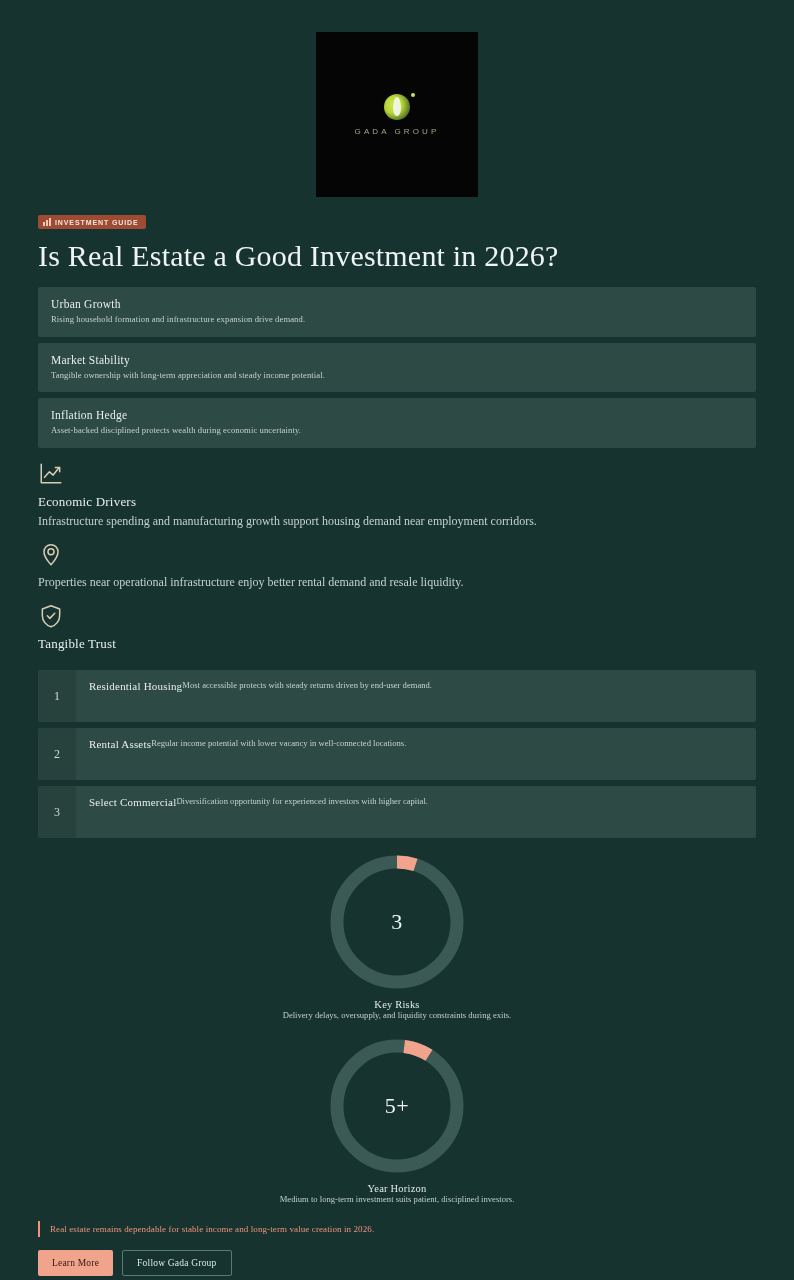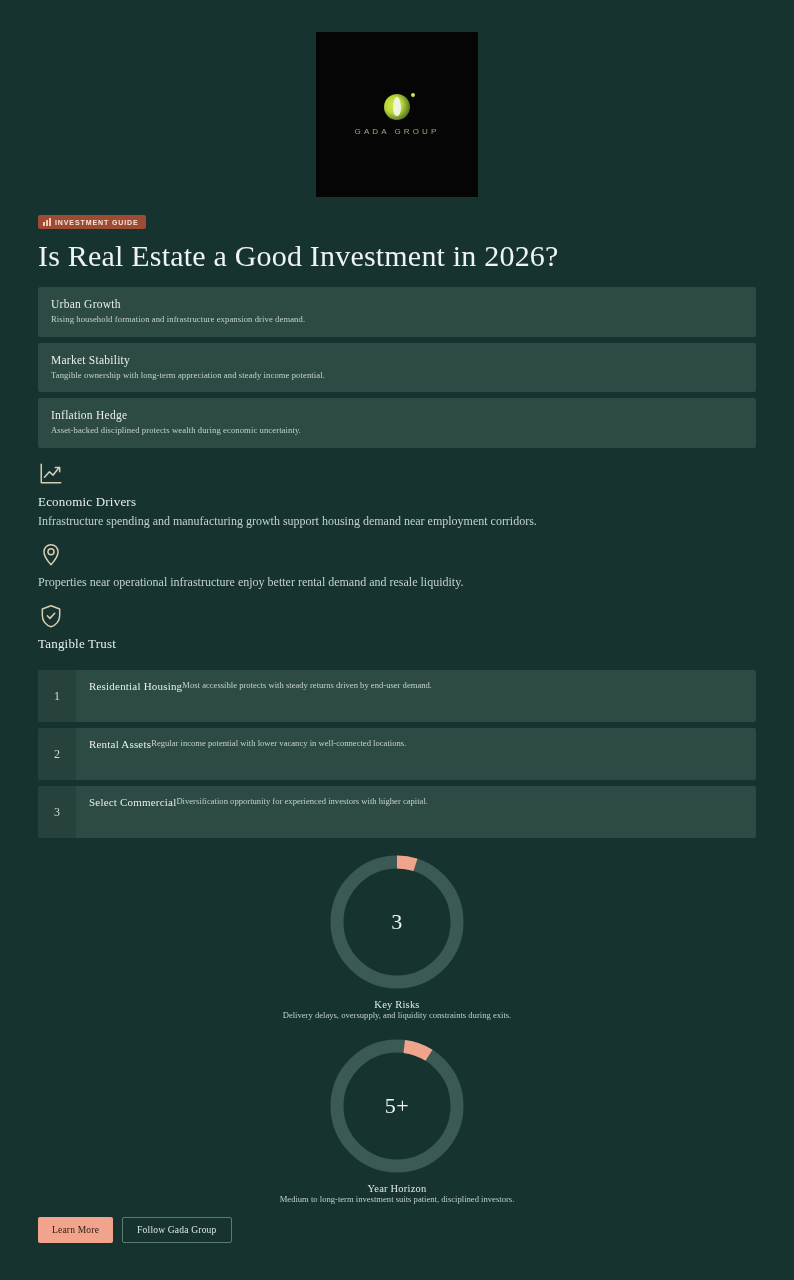--- a/index.html
+++ b/index.html
@@ -363,20 +363,23 @@
             <circle id="arc1" cx="70" cy="70" r="60" fill="none" stroke="#f2a38c" stroke-width="13" stroke-dasharray="26.389378290154262 350.6017401406209" stroke-dashoffset="-7.330382858376184"></circle>
           </svg>
           <div class="val">5+</div>
         </div>
         <div class="stat-label">Year Horizon</div>
         <div class="stat-desc">Medium to long-term investment suits patient, disciplined investors.</div>
       </div>
 
     </div>
 
+    <div class="callout">
+      <div class="callout-text">Real estate remains dependable for stable income and long-term value creation in 2026.</div>
+    </div>
 
     <div class="btn-row">
       <button class="btn btn-primary">Learn More</button>
       <button class="btn btn-ghost">Follow Gada Group</button>
     </div>
 
   </div>
 
 </div>
 

